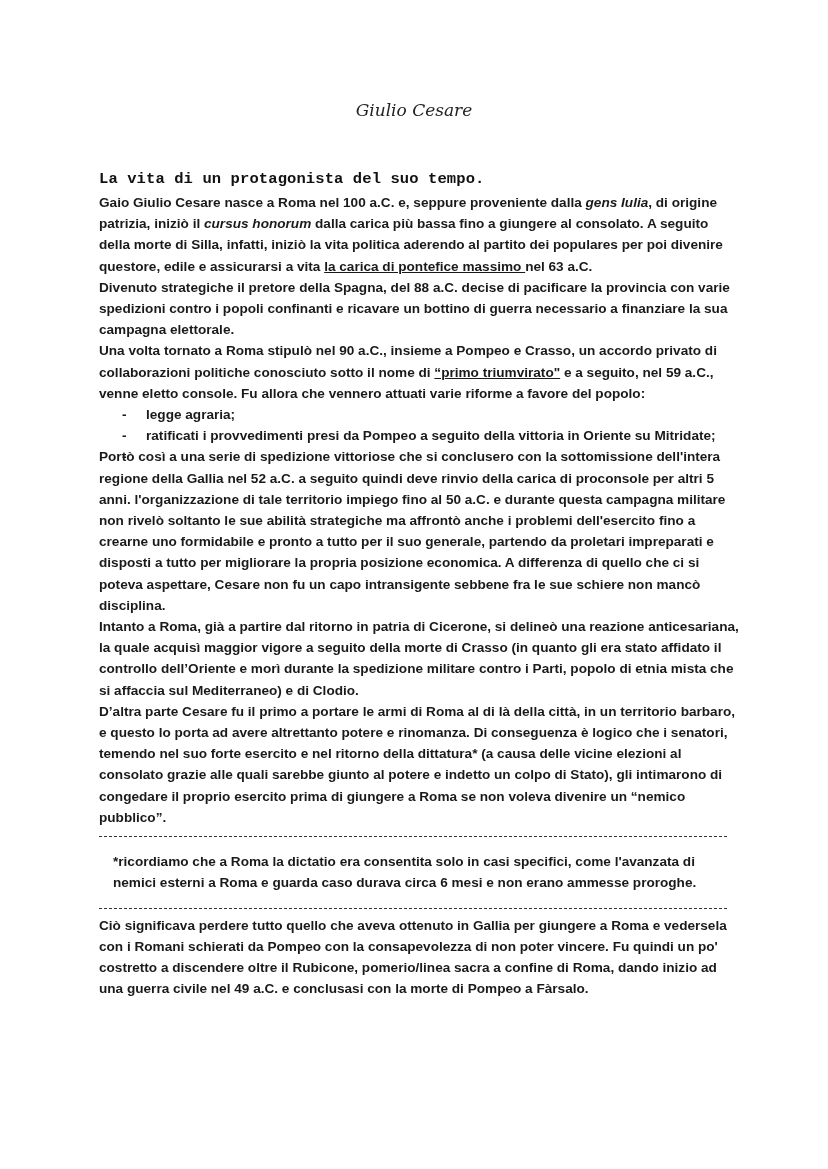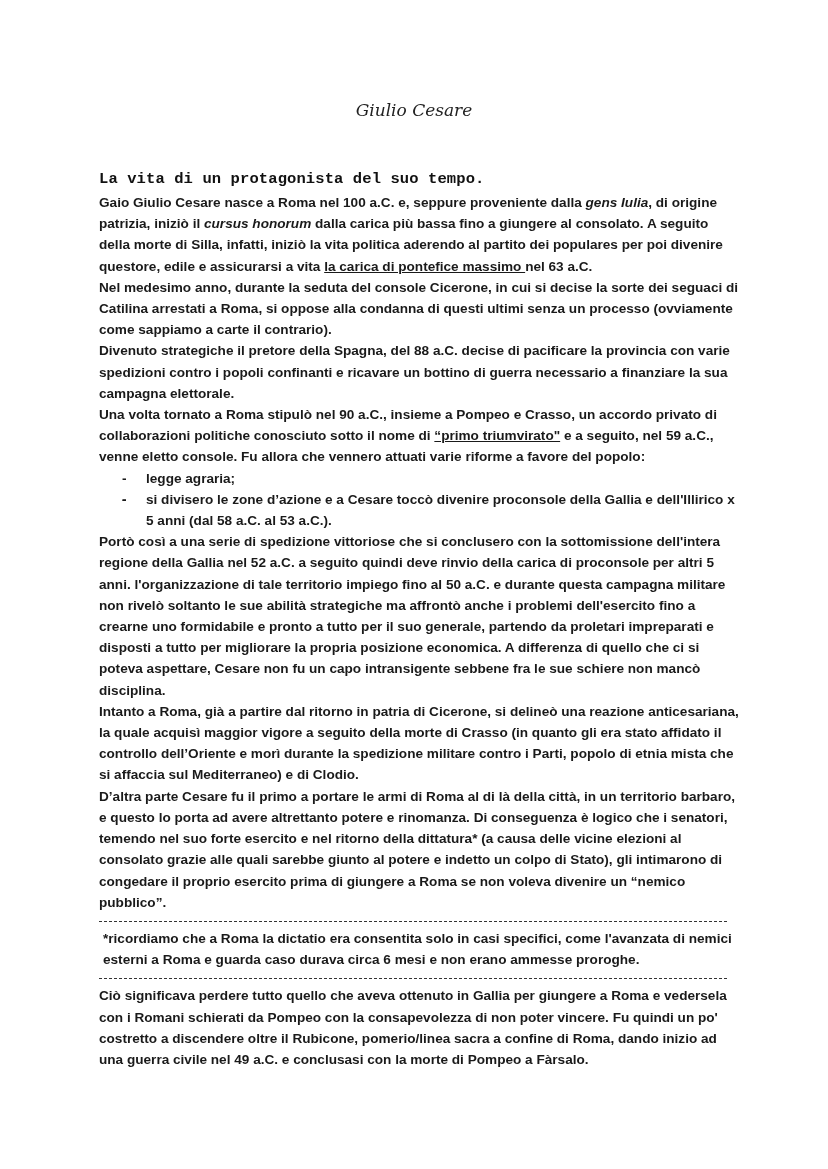--- a/index.html
+++ b/index.html
@@ -19,45 +19,44 @@
     font-family: "Liberation Sans", sans-serif; font-size: 13.6px; line-height: 21.2px; color: #1a1a1a; font-weight: bold;
   }
   .body p { margin: 0; }
   .u { text-decoration: underline; }
   ul.dash { list-style: none; margin: 0; padding: 0 0 0 47px; }
   ul.dash li { position: relative; }
   ul.dash li .dash-mark { position: absolute; left: -24px; top: 0; }
   .divider {
     height: 0; border-top: 1.5px dashed #333; margin: 8px 0 6px 0; width: 628px;
   }
-  .footnote p { margin: 4px; }
+  .footnote p { margin: 14px; }
 </style>
 </head>
 <body>
 
 <div class="page">
 
   <div class="title">Giulio Cesare</div>
 
   <div class="heading">La vita di un protagonista del suo tempo.</div>
 
   <div class="body">
 
     <p><b>Gaio Giulio Cesare</b><span> nasce a Roma nel 100 a.C. e, seppure proveniente dalla </span><i>gens Iulia</i><span>, di origine patrizia, iniziò il </span><b><i>cursus honorum</i></b><span> dalla carica più bassa fino a giungere al consolato. A seguito della morte di Silla, infatti, iniziò la vita politica aderendo al partito dei populares per poi divenire questore, edile e assicurarsi a vita </span><span class="u">la carica di pontefice massimo </span><b>nel 63 a.C.</b></p>
 
-    <p>Nel medesimo anno, durante la seduta del console Cicerone, in cui si decise la sorte dei seguaci di Catilina arrestati a Roma, si oppose alla condanna di questi ultimi senza un processo (ovviamente come sappiamo a carte il contrario).</p>
 
     <p><span>Divenuto strategiche il pretore della Spagna, </span><b>del 88 a.C.</b><span> decise di pacificare la provincia con varie spedizioni contro i popoli confinanti e ricavare un bottino di guerra necessario a finanziare la sua campagna elettorale.</span></p>
 
     <p><span>Una volta tornato a Roma stipulò </span><b>nel 90 a.C</b><span>., insieme a Pompeo e Crasso, un accordo privato di collaborazioni politiche conosciuto sotto il nome di </span><span class="u">“primo triumvirato"</span><span> e a seguito, nel 59 a.C., venne eletto console. Fu allora che vennero attuati varie riforme a favore del popolo:</span></p>
 
     <ul class="dash">
       <li><span class="dash-mark">-</span><span>legge agraria;</span></li>
+      <li><span class="dash-mark">-</span><span>ratificati i provvedimenti presi da Pompeo a seguito della vittoria in Oriente su Mitridate;</span></li>
       <li><span class="dash-mark">-</span></li>
-      <li><span class="dash-mark">-</span><span>si divisero le zone d’azione e a Cesare toccò divenire proconsole della Gallia e dell'Illirico x 5 anni (dal 58 a.C. al 53 a.C.).</span></li>
     </ul>
 
     <p><span>Portò così a una serie di spedizione vittoriose che si conclusero con la sottomissione dell'intera regione della Gallia nel </span><b>52 a.C.</b><span> a seguito quindi deve rinvio della carica di proconsole per altri 5 anni. l'organizzazione di tale territorio impiego fino al </span><b>50 a.C. e</b><span> durante questa campagna militare non rivelò soltanto le sue abilità strategiche ma affrontò anche i problemi dell'esercito fino a crearne uno formidabile e pronto a tutto per il suo generale, partendo da proletari impreparati e disposti a tutto per migliorare la propria posizione economica. A differenza di quello che ci si poteva aspettare, Cesare non fu un capo intransigente sebbene fra le sue schiere non mancò disciplina.</span></p>
 
     <p>Intanto a Roma, già a partire dal ritorno in patria di Cicerone, si delineò una reazione anticesariana, la quale acquisì maggior vigore a seguito della morte di Crasso (in quanto gli era stato affidato il controllo dell’Oriente e morì durante la spedizione militare contro i Parti, popolo di etnia mista che si affaccia sul Mediterraneo) e di Clodio.</p>
 
     <p>D’altra parte Cesare fu il primo a portare le armi di Roma al di là della città, in un territorio barbaro, e questo lo porta ad avere altrettanto potere e rinomanza. Di conseguenza è logico che i senatori, temendo nel suo forte esercito e nel ritorno della dittatura* (a causa delle vicine elezioni al consolato grazie alle quali sarebbe giunto al potere e indetto un colpo di Stato), gli intimarono di congedare il proprio esercito prima di giungere a Roma se non voleva divenire un “nemico pubblico”.</p>
 
     <div class="divider"></div>
 

